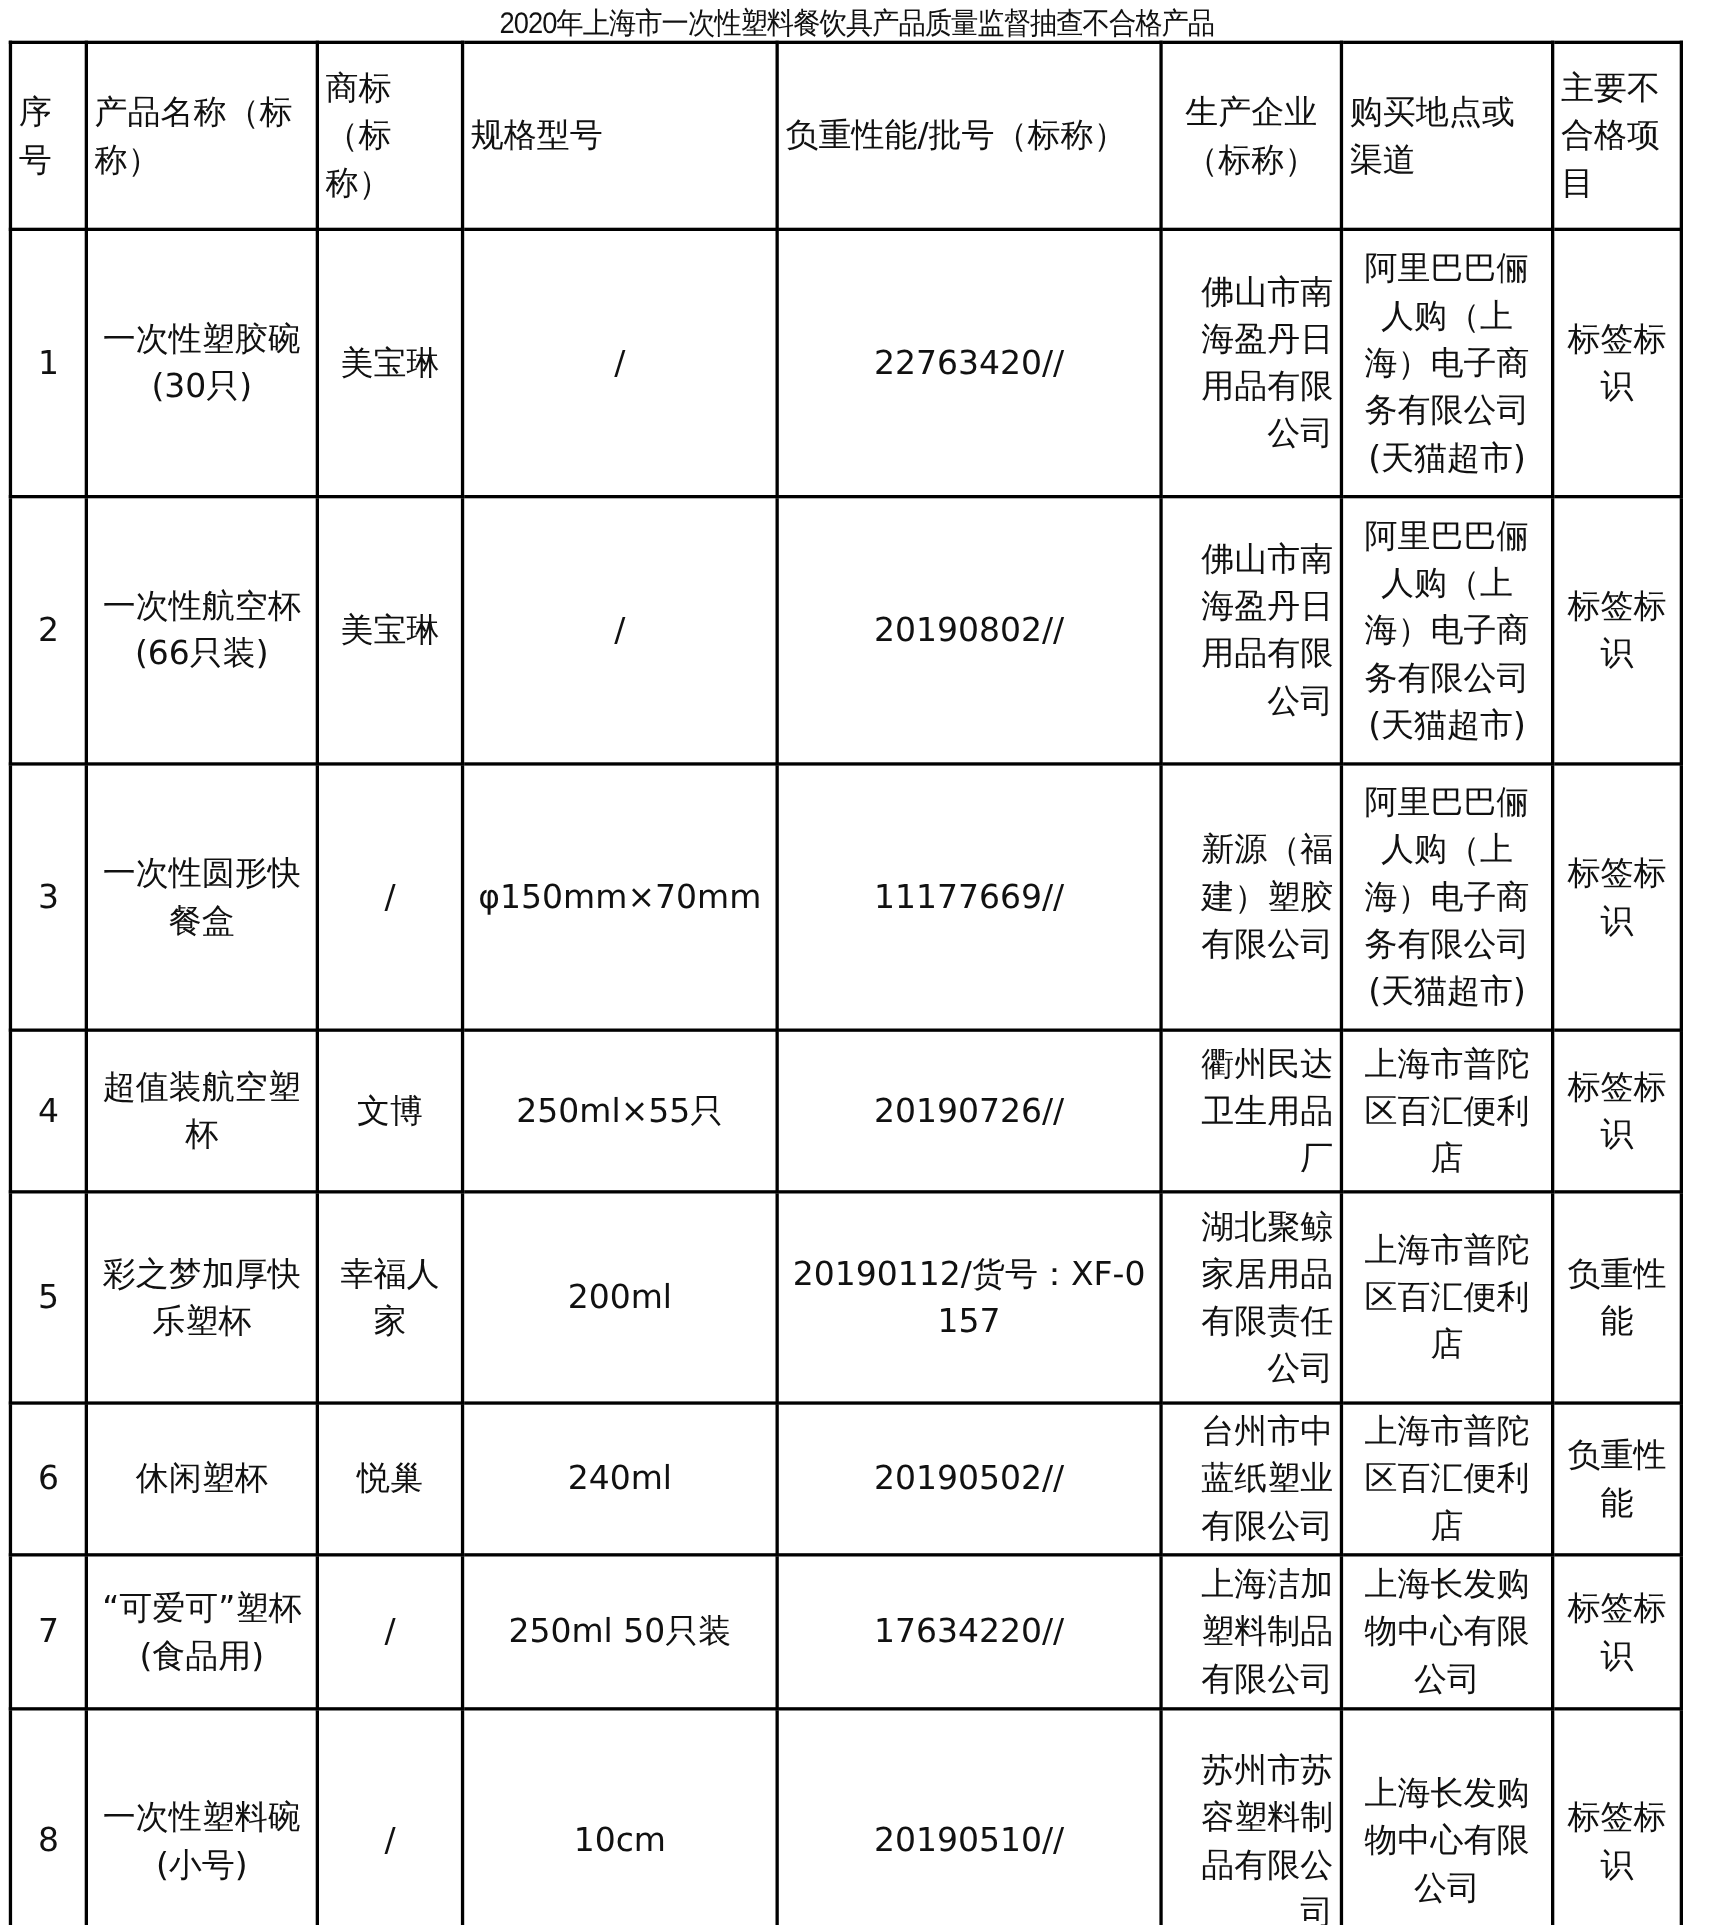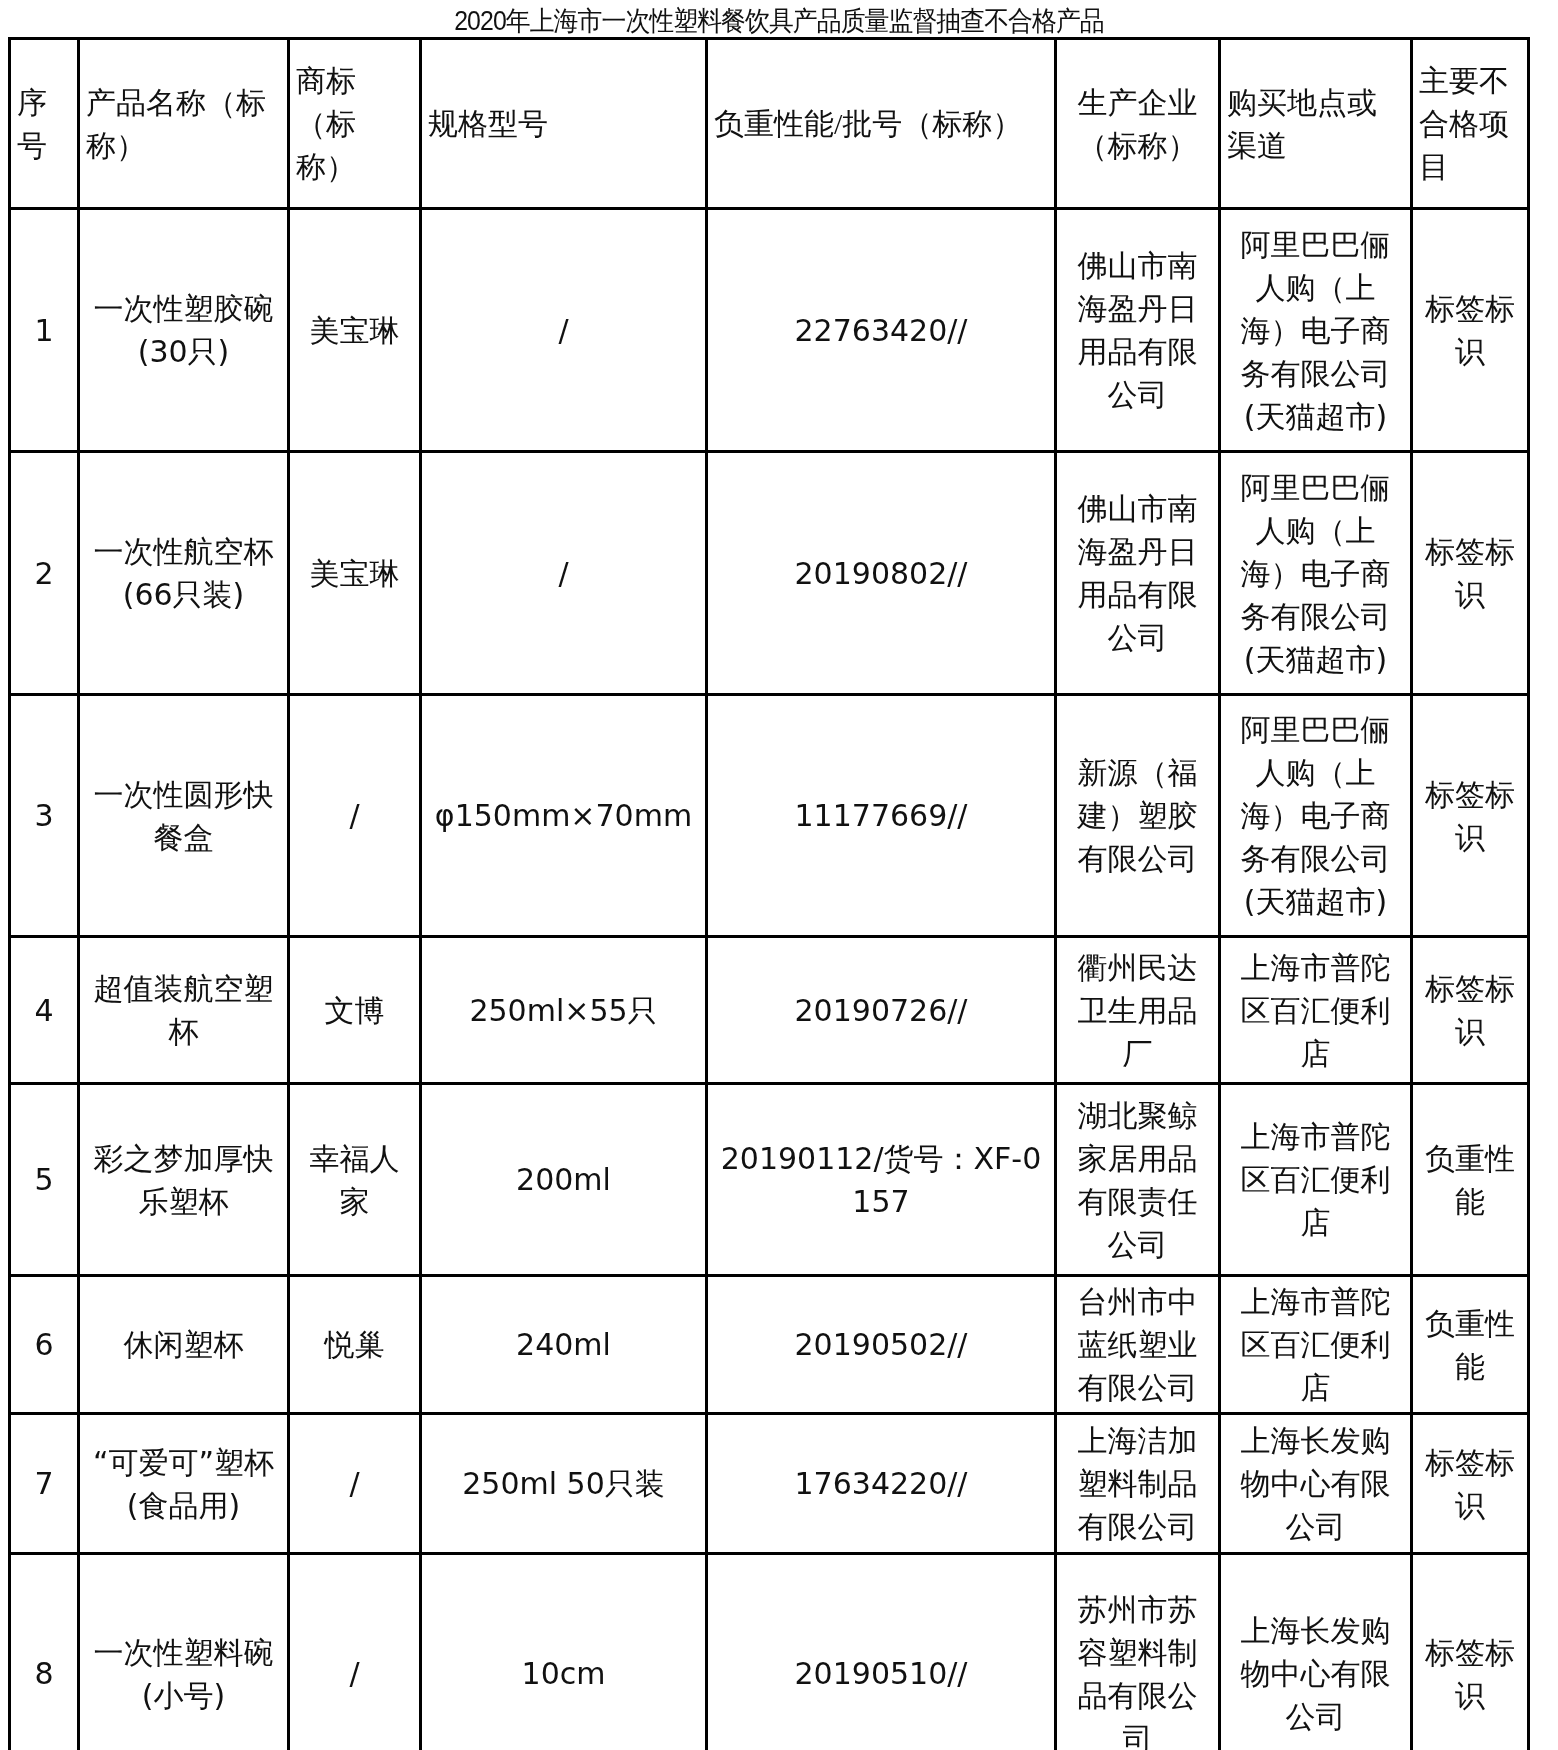--- a/index.html
+++ b/index.html
@@ -22,31 +22,31 @@
   table.grid td, table.grid th {
     border: 3px solid #000000;
     padding: 0 6px;
     font-size: 30px; line-height: 43px; font-weight: normal;
     vertical-align: middle; overflow: hidden;
     word-break: break-all;
   }
   th { text-align: left; }
   td { text-align: center; }
   th.c-center { text-align: center; }
-  .h-row { height: 170px; font-family: Liberation Serif, serif; }
+  .h-row { height: 170px; }
   .r1 { height: 243px; }
   .r2 { height: 243px; }
   .r3 { height: 242px; }
   .r4 { height: 147px; }
   .r5 { height: 192px; }
   .r6 { height: 138px; }
   .r7 { height: 140px; }
   .r8 { height: 240px; }
   td.num { font-size: 30px; }
-  td.left { text-align: center; }
+  td.left { text-align: right; }
   th.pad-l { padding-left: 14px; }
 </style>
 </head>
 <body>
 
 <div class="title">2020年上海市一次性塑料餐饮具产品质量监督抽查不合格产品</div>
 
 <table class="grid">
   <colgroup>
     <col style="width:69px">

